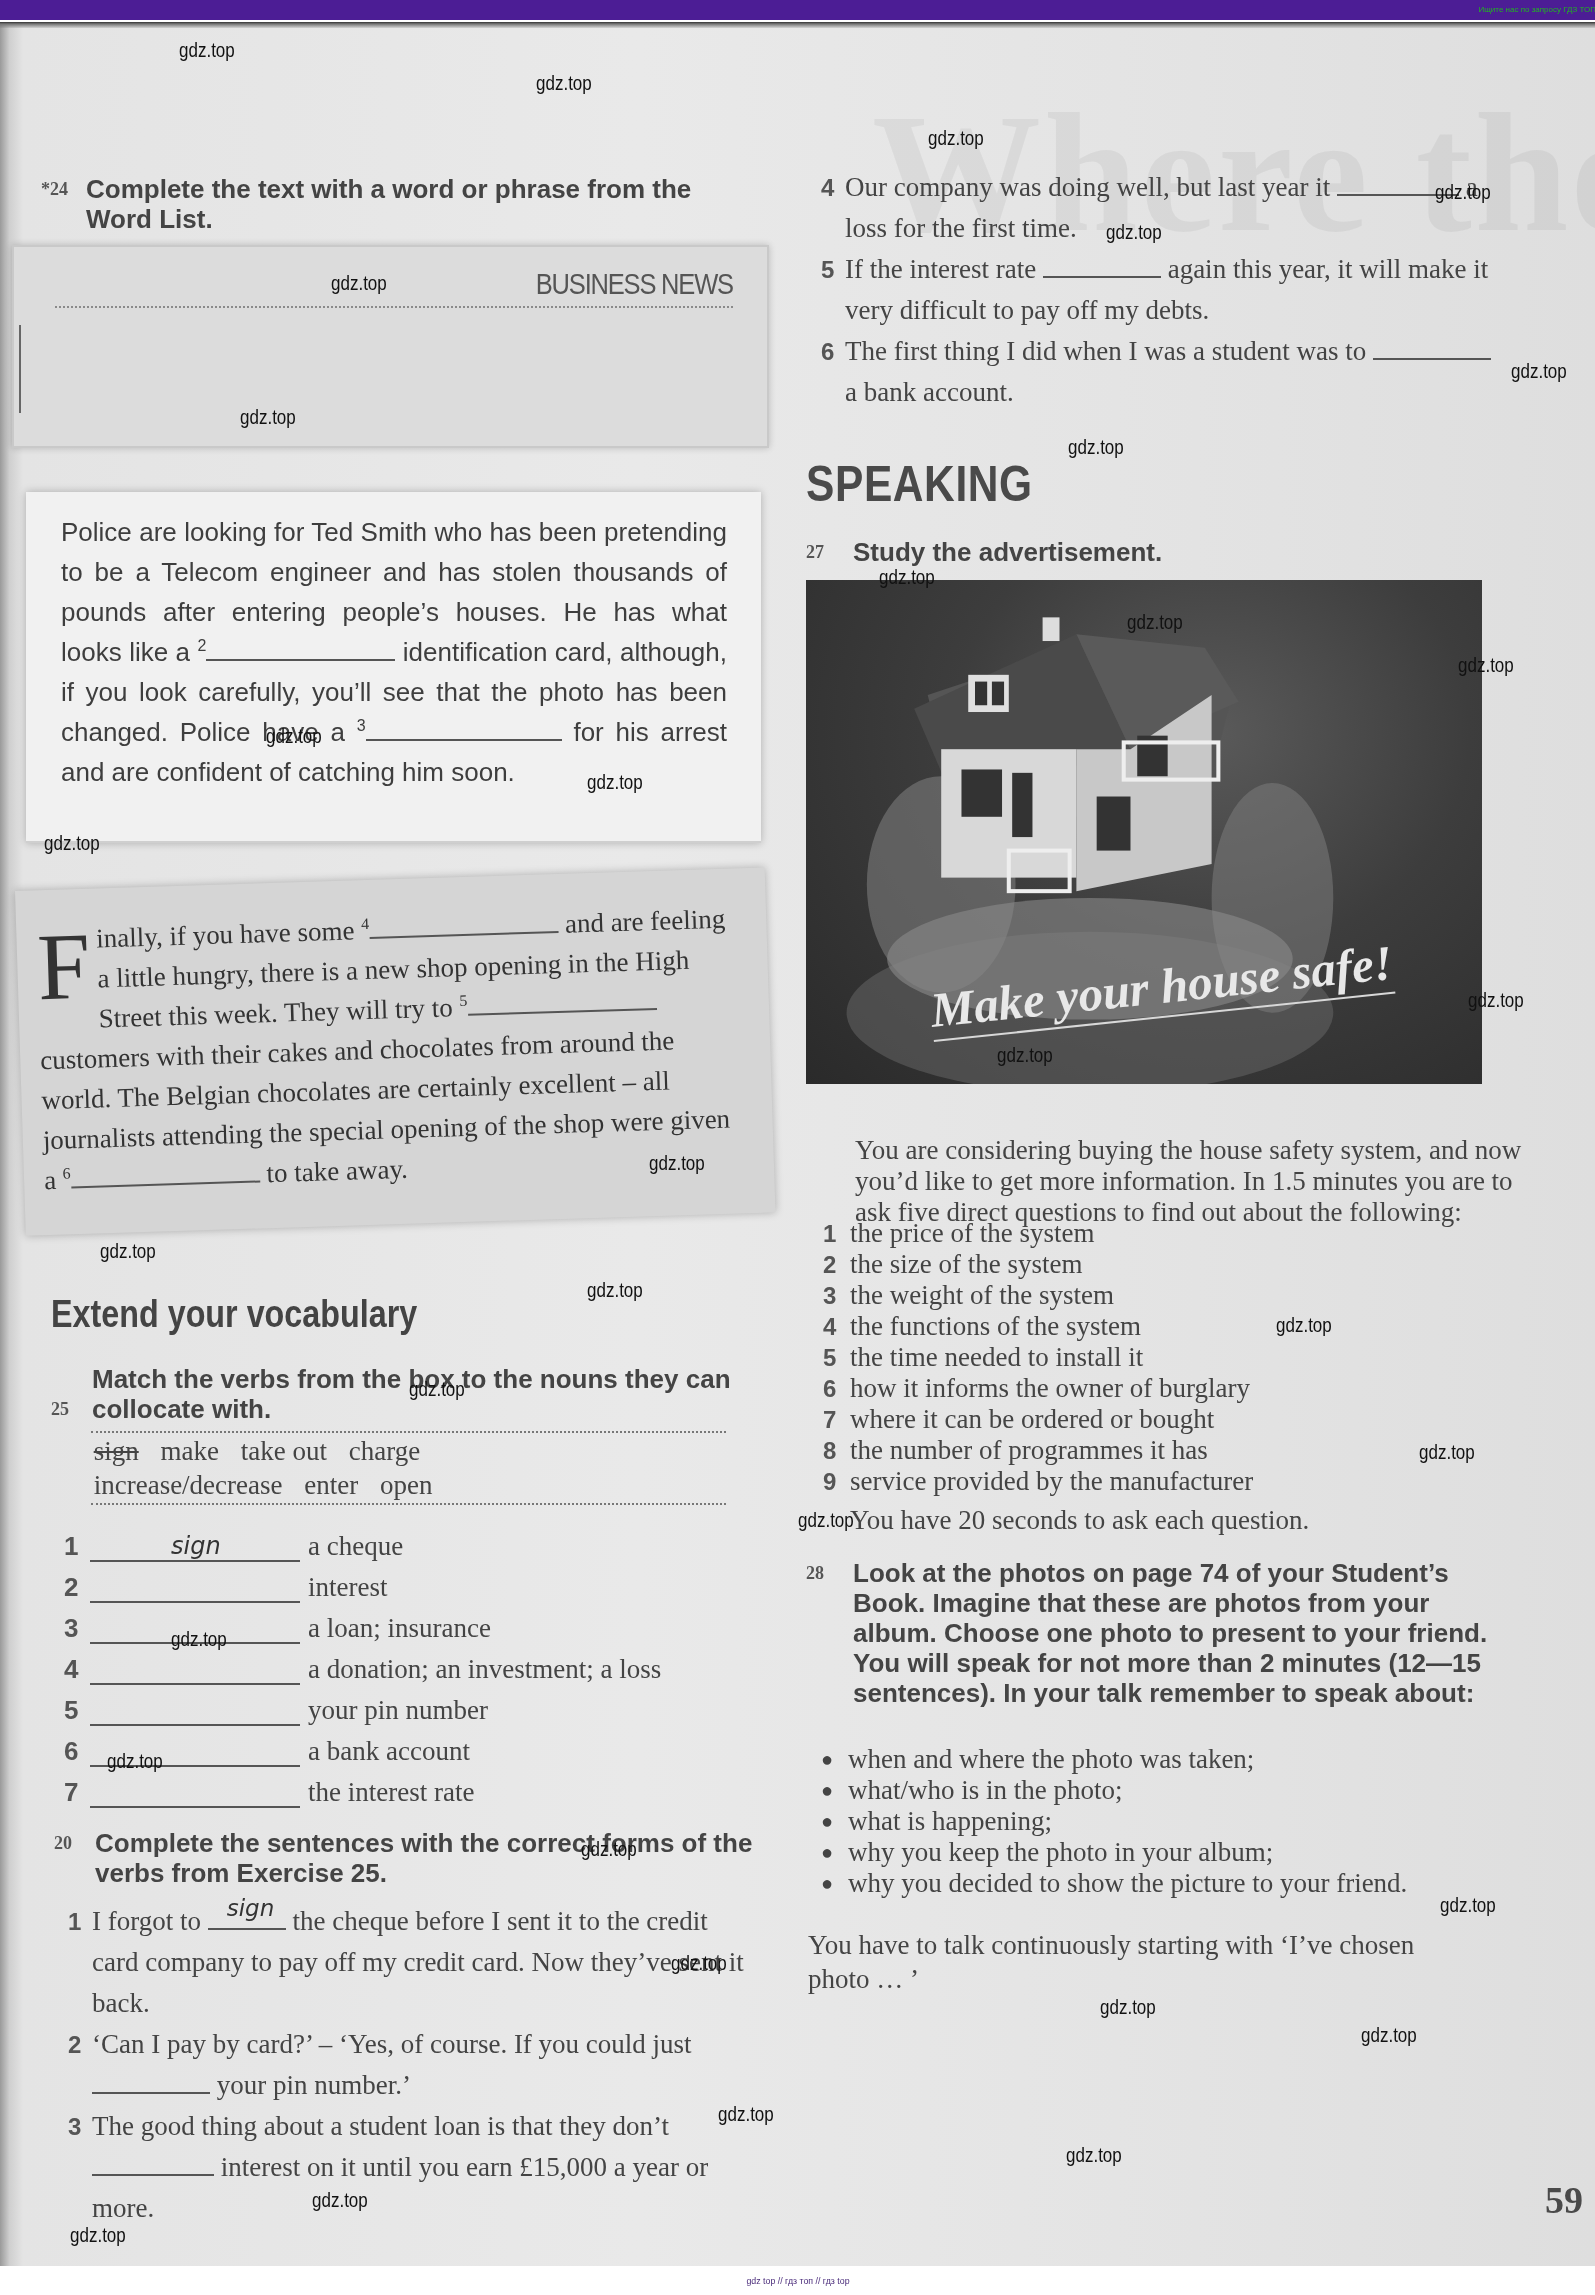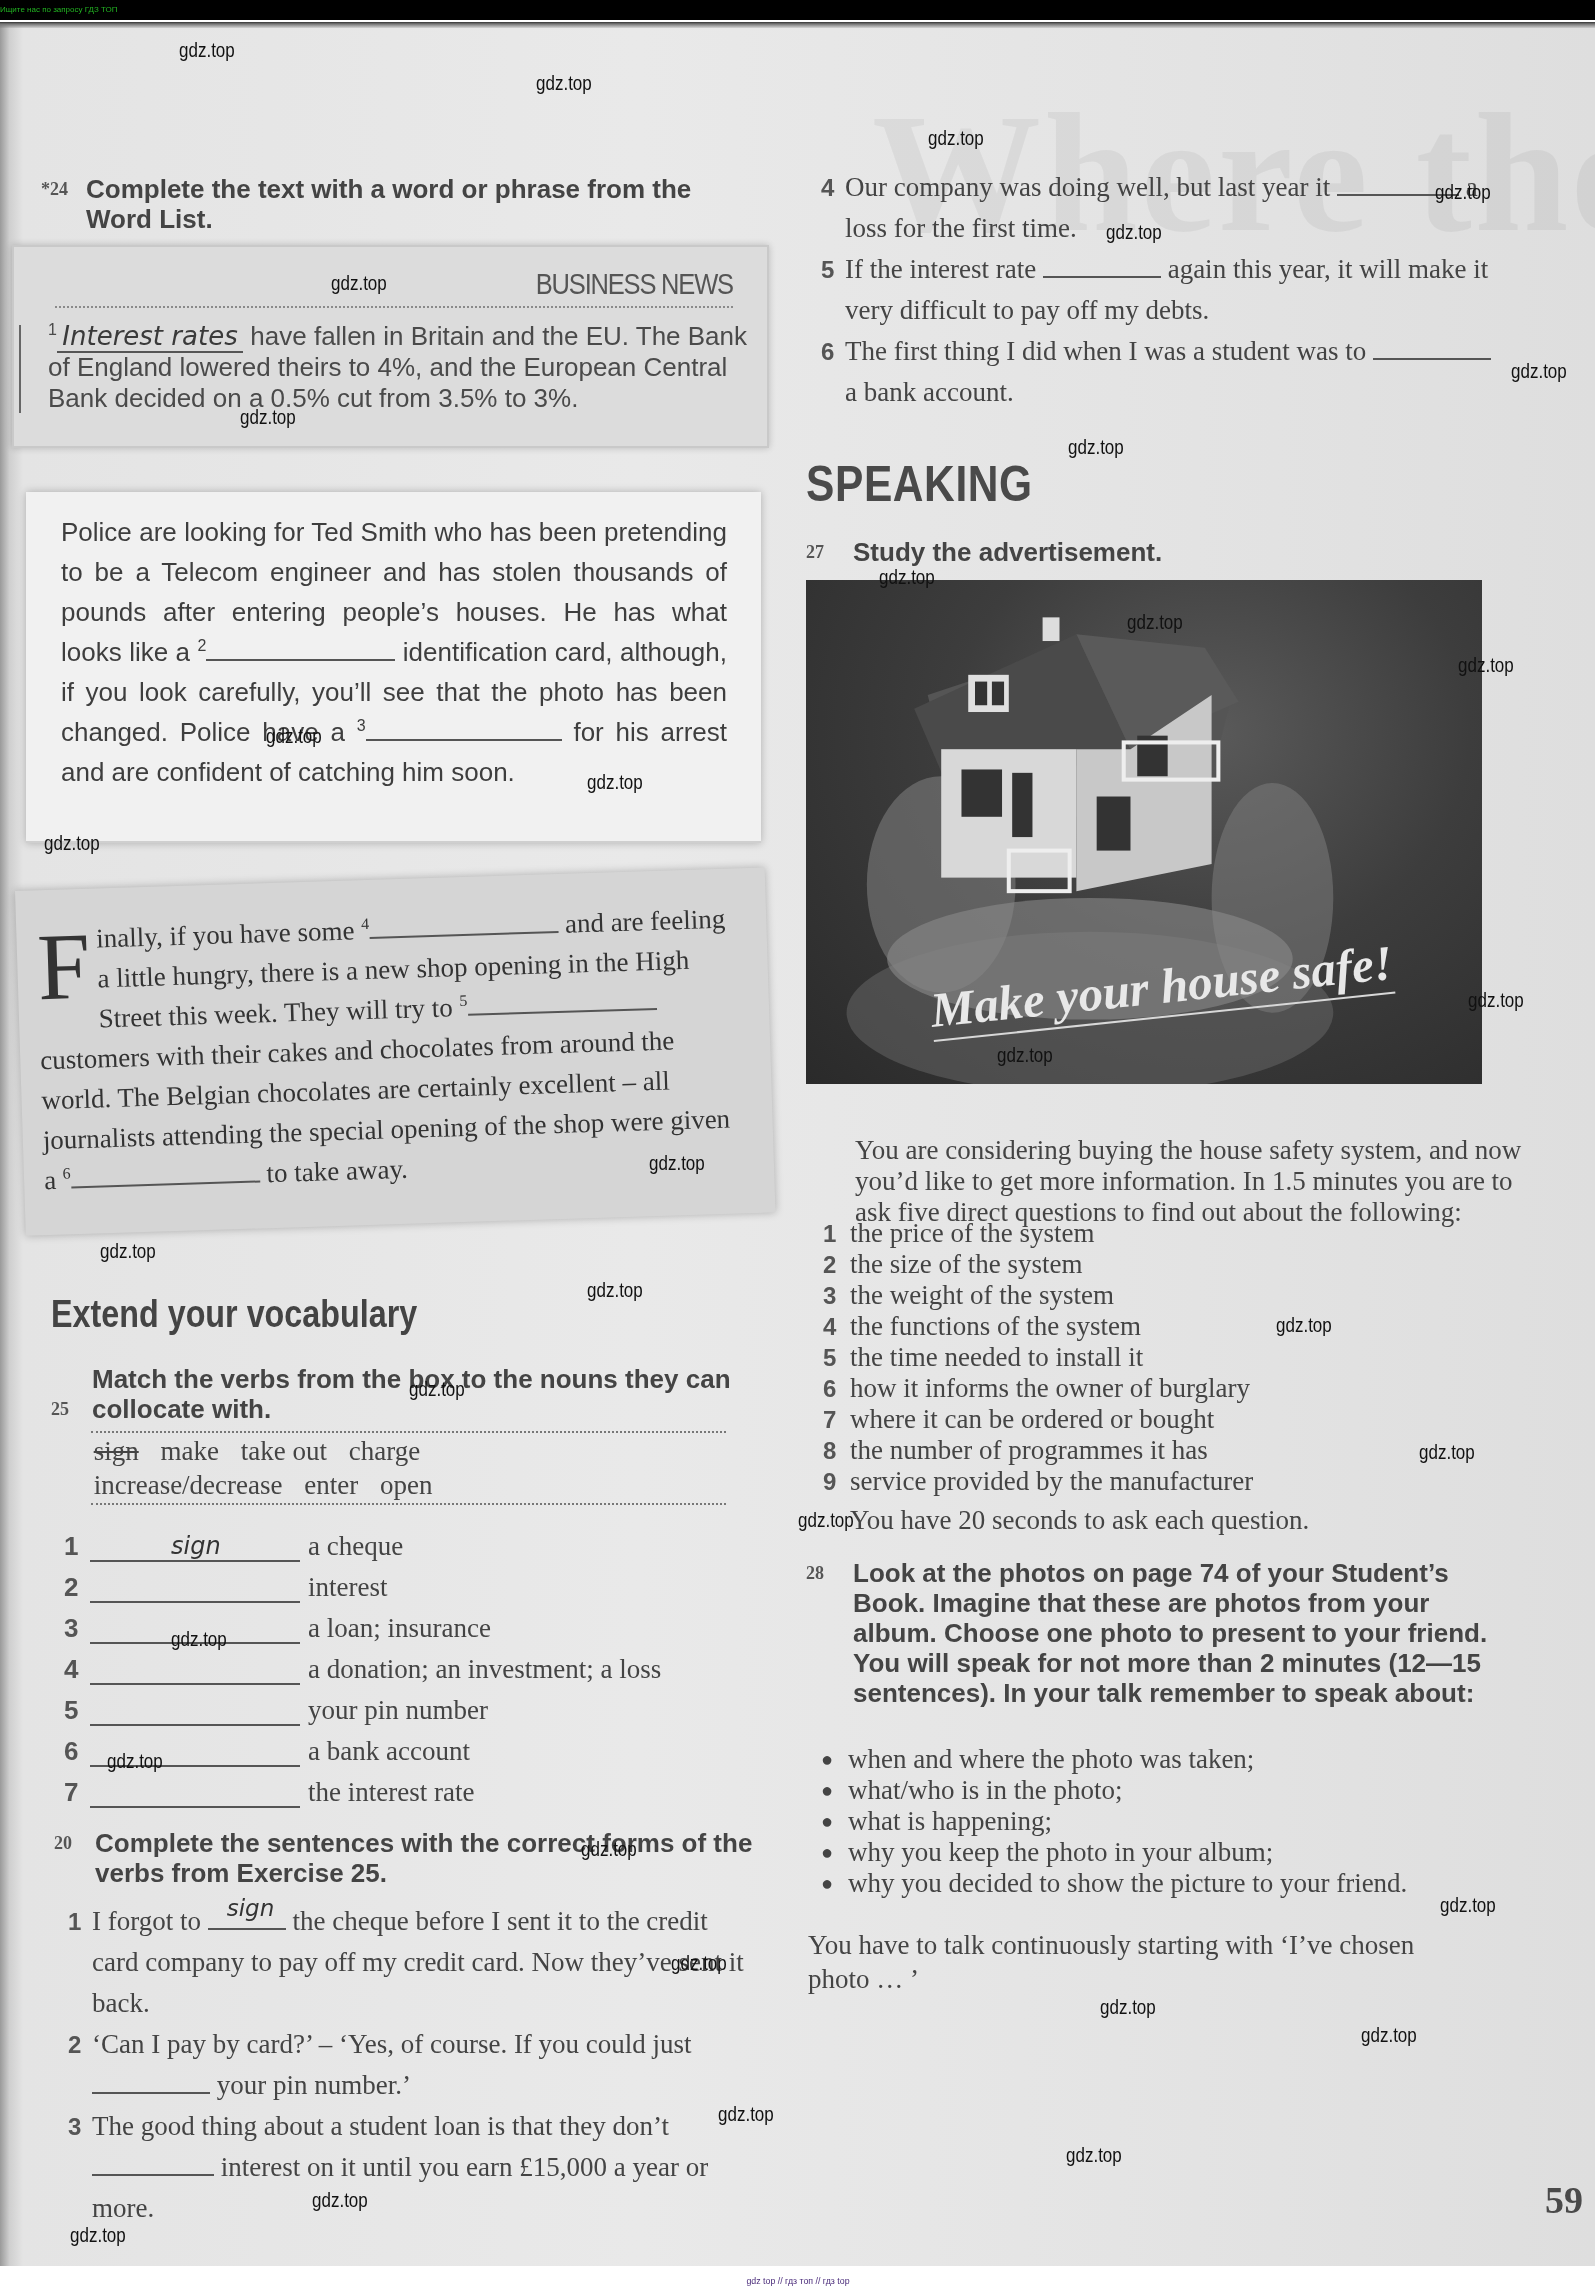--- a/index.html
+++ b/index.html
@@ -1,20 +1,20 @@
 <!DOCTYPE html>
 <html style="font-size:10.8px"><head>
 <meta charset="utf-8">
 <style>
   * { box-sizing: border-box; margin: 0; padding: 0; }
   html, body { width: 1596px; height: 2295px; background: #ffffff; overflow: hidden; }
   body { position: relative; font-family: "Liberation Sans", sans-serif; color: #3a3a3a; }
 
-  .top-banner { position: absolute; left: 0; top: 0; width: 1596px; height: 20px; background: #000000;
-    text-align: left; font-size: 8px; color: #22b422; line-height: 19px; font-family: "Liberation Sans", sans-serif; }
+  .top-banner { position: absolute; left: 0; top: 0; width: 1596px; height: 20px; background: #4c1d95;
+    text-align: right; font-size: 8px; color: #22b422; line-height: 19px; font-family: "Liberation Sans", sans-serif; }
   .page { position: absolute; left: 0; top: 21.6px; width: 1596px; height: 2244px;
     background: linear-gradient(90deg, #9a9a9a 0px, #cfcfcf 9.5px, #e4e4e4 23px, #e9e9e9 40%, #e4e4e4 70%, #dedede 100%); }
   .page::before { content: ""; position: absolute; left: 0; top: 0; right: 0; height: 6.8px;
     background: linear-gradient(180deg, #333 0, #777 2px, rgba(0,0,0,0) 6.8px); }
   .bottom-banner { position: absolute; left: 0; top: 2266px; width: 1596px; height: 30px; background: #fff;
     text-align: center; font-size: 8.8px; color: #4a2b7a; line-height: 30px; border-radius: 9px; }
 
   .ghost-title { position: absolute; left: 872px; top: 54px; font-family: "Liberation Serif", serif;
     font-size: 169px; color: rgba(0,0,0,0.05); font-weight: bold; white-space: nowrap; letter-spacing: 2.7px; }
 
@@ -102,24 +102,20 @@
 
   <div class="ex-head" style="position:absolute;left:41px;top:152px;width:716px;">
     <span class="ex-num">*24</span>
     <span>Complete the text with a word or phrase from the Word List.</span>
   </div>
 
   <div class="box-news">
     <div class="news-title">BUSINESS NEWS</div>
     <div class="news-rule"></div>
     <div class="news-bar"></div>
-    <div class="news-body">
-      <span class="sup">1</span><span class="hand">Interest rates</span><span> have fallen in Britain and the EU.</span>
-      <span>The Bank of England lowered theirs to 4%, and the European Central Bank decided on a 0.5% cut from 3.5% to 3%.</span>
-    </div>
   </div>
 
   <div class="box-police">
     <div class="police-body">
       <span>Police are looking for Ted Smith who has been pretending to be a Telecom engineer and has stolen thousands of pounds after entering people’s houses. He has what looks like a </span><span class="sup">2</span><span class="blank" style="width:189px"></span><span> identification card, although, if you look carefully, you’ll see that the photo has been changed. Police have a </span><span class="sup">3</span><span class="blank" style="width:196px"></span><span> for his arrest and are confident of catching him soon.</span>
     </div>
   </div>
 
   <div class="box-choc">
     <div class="choc-body">

